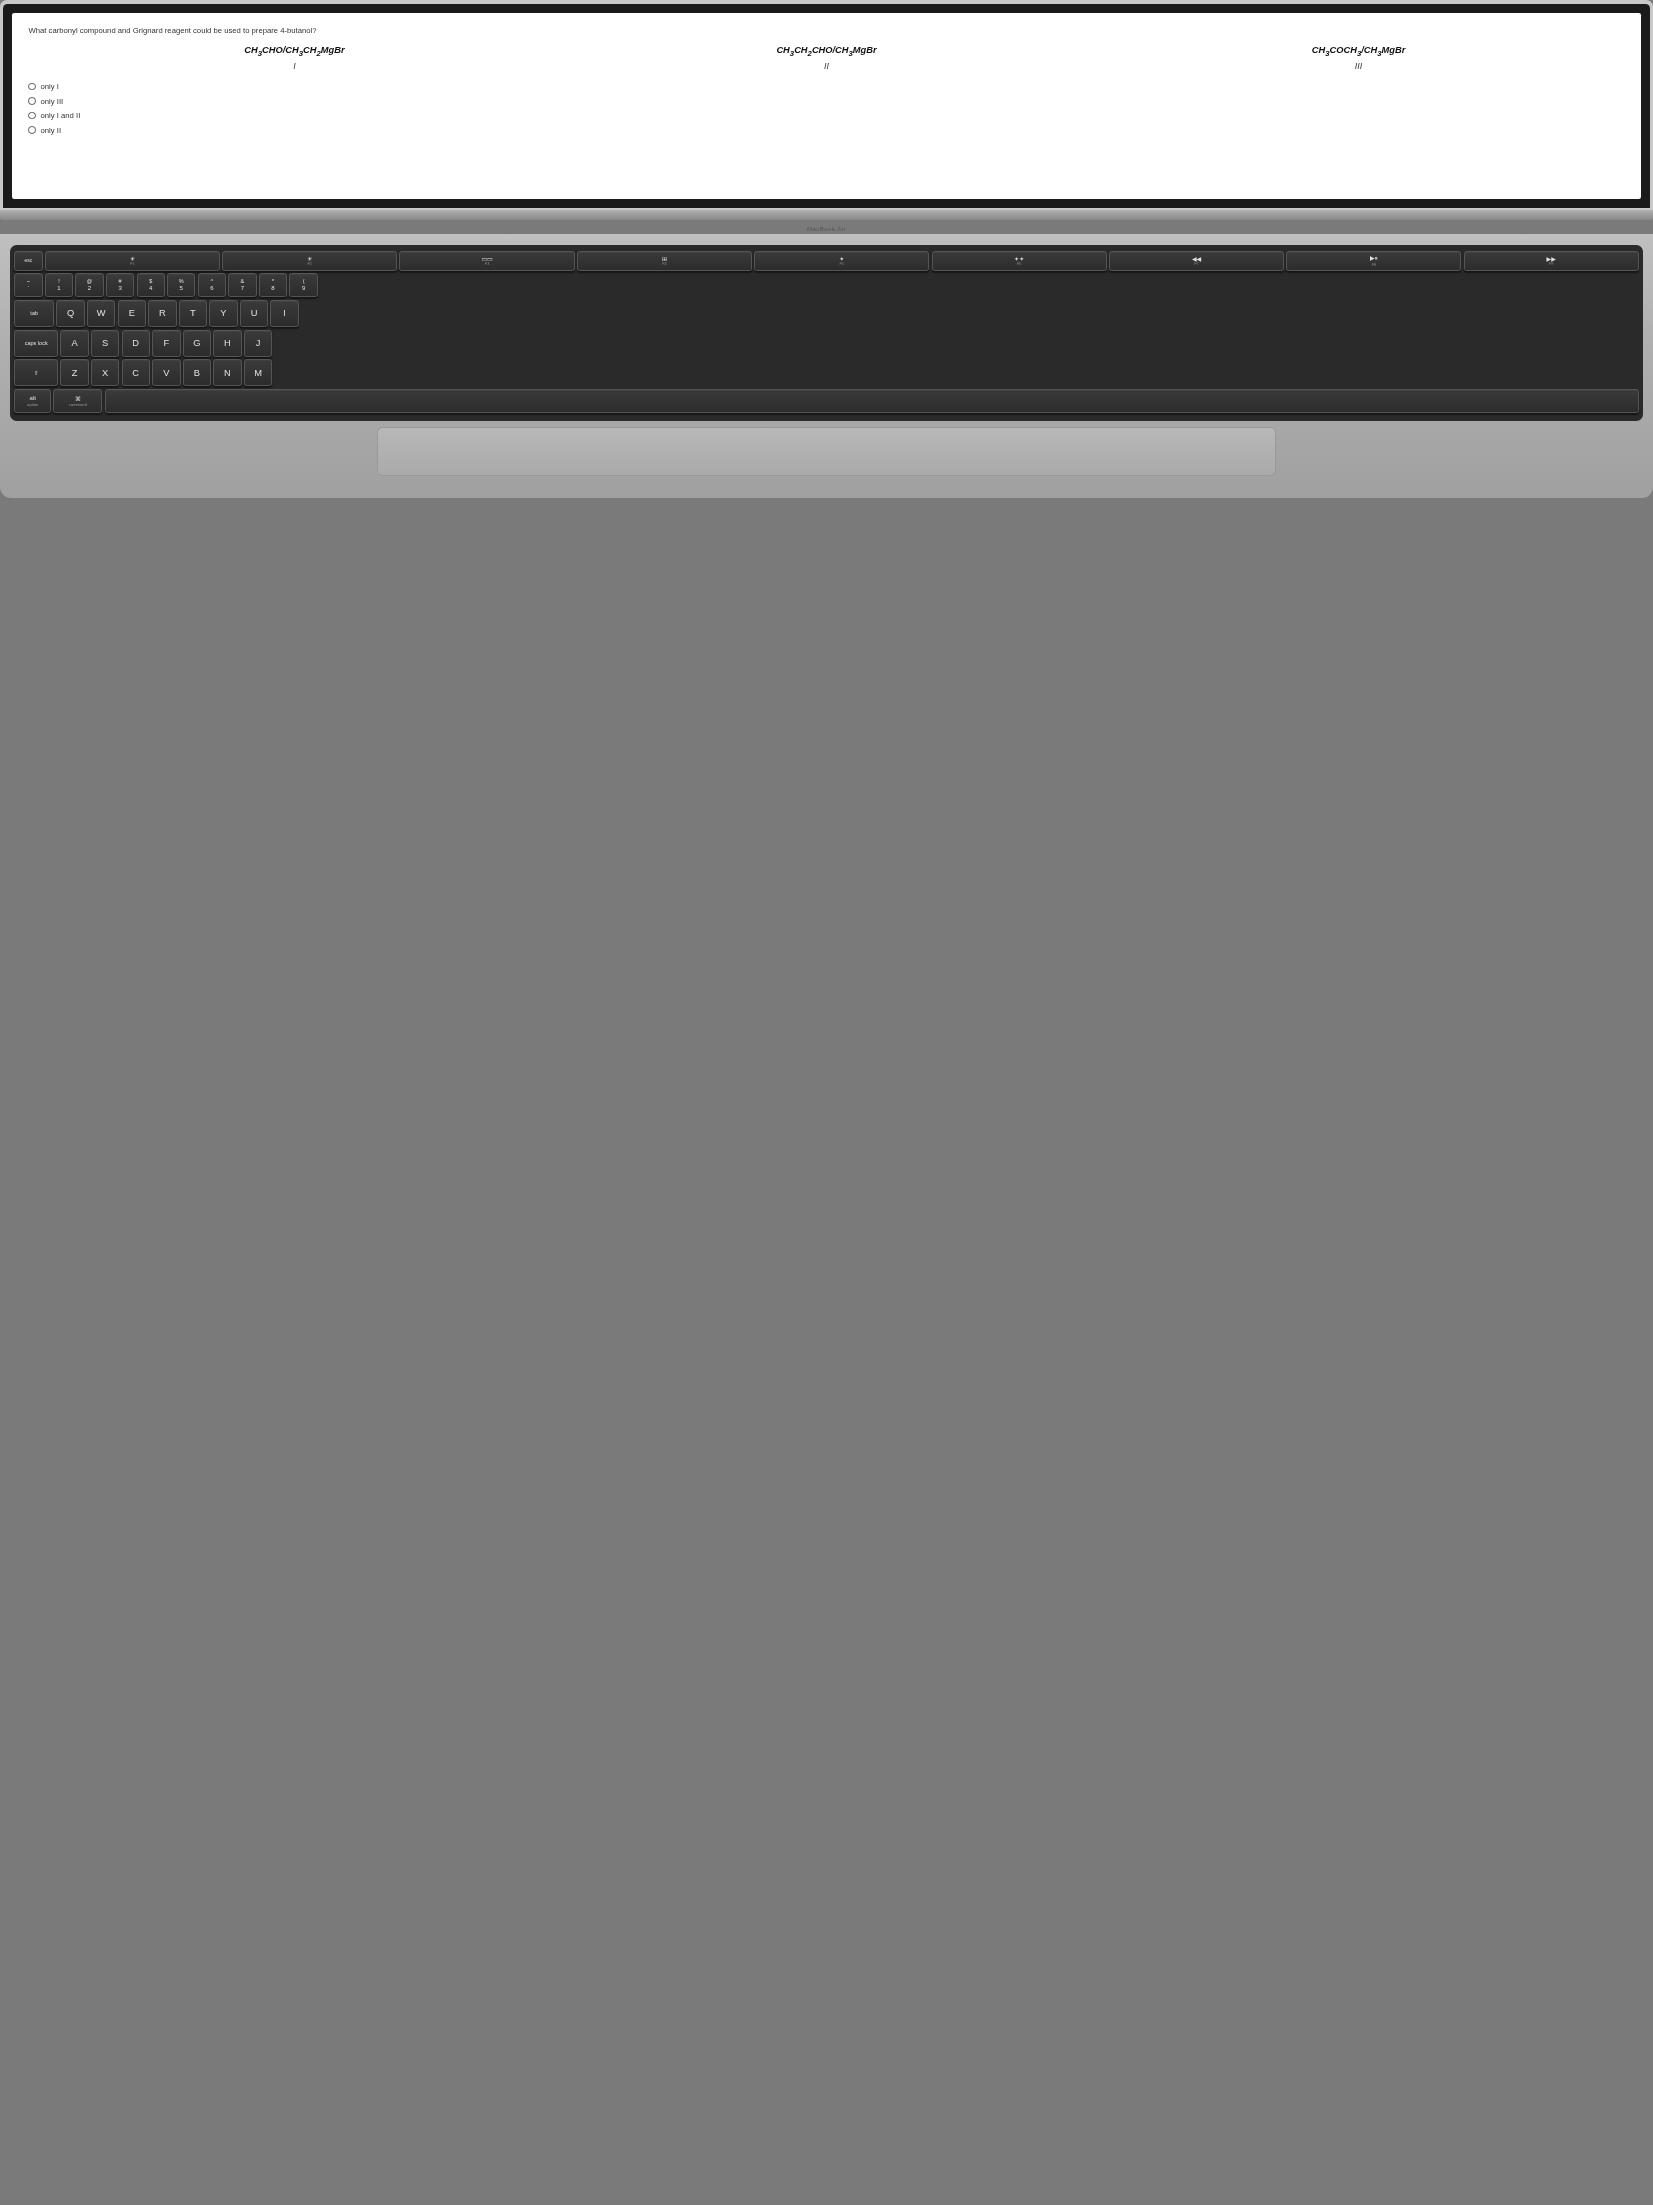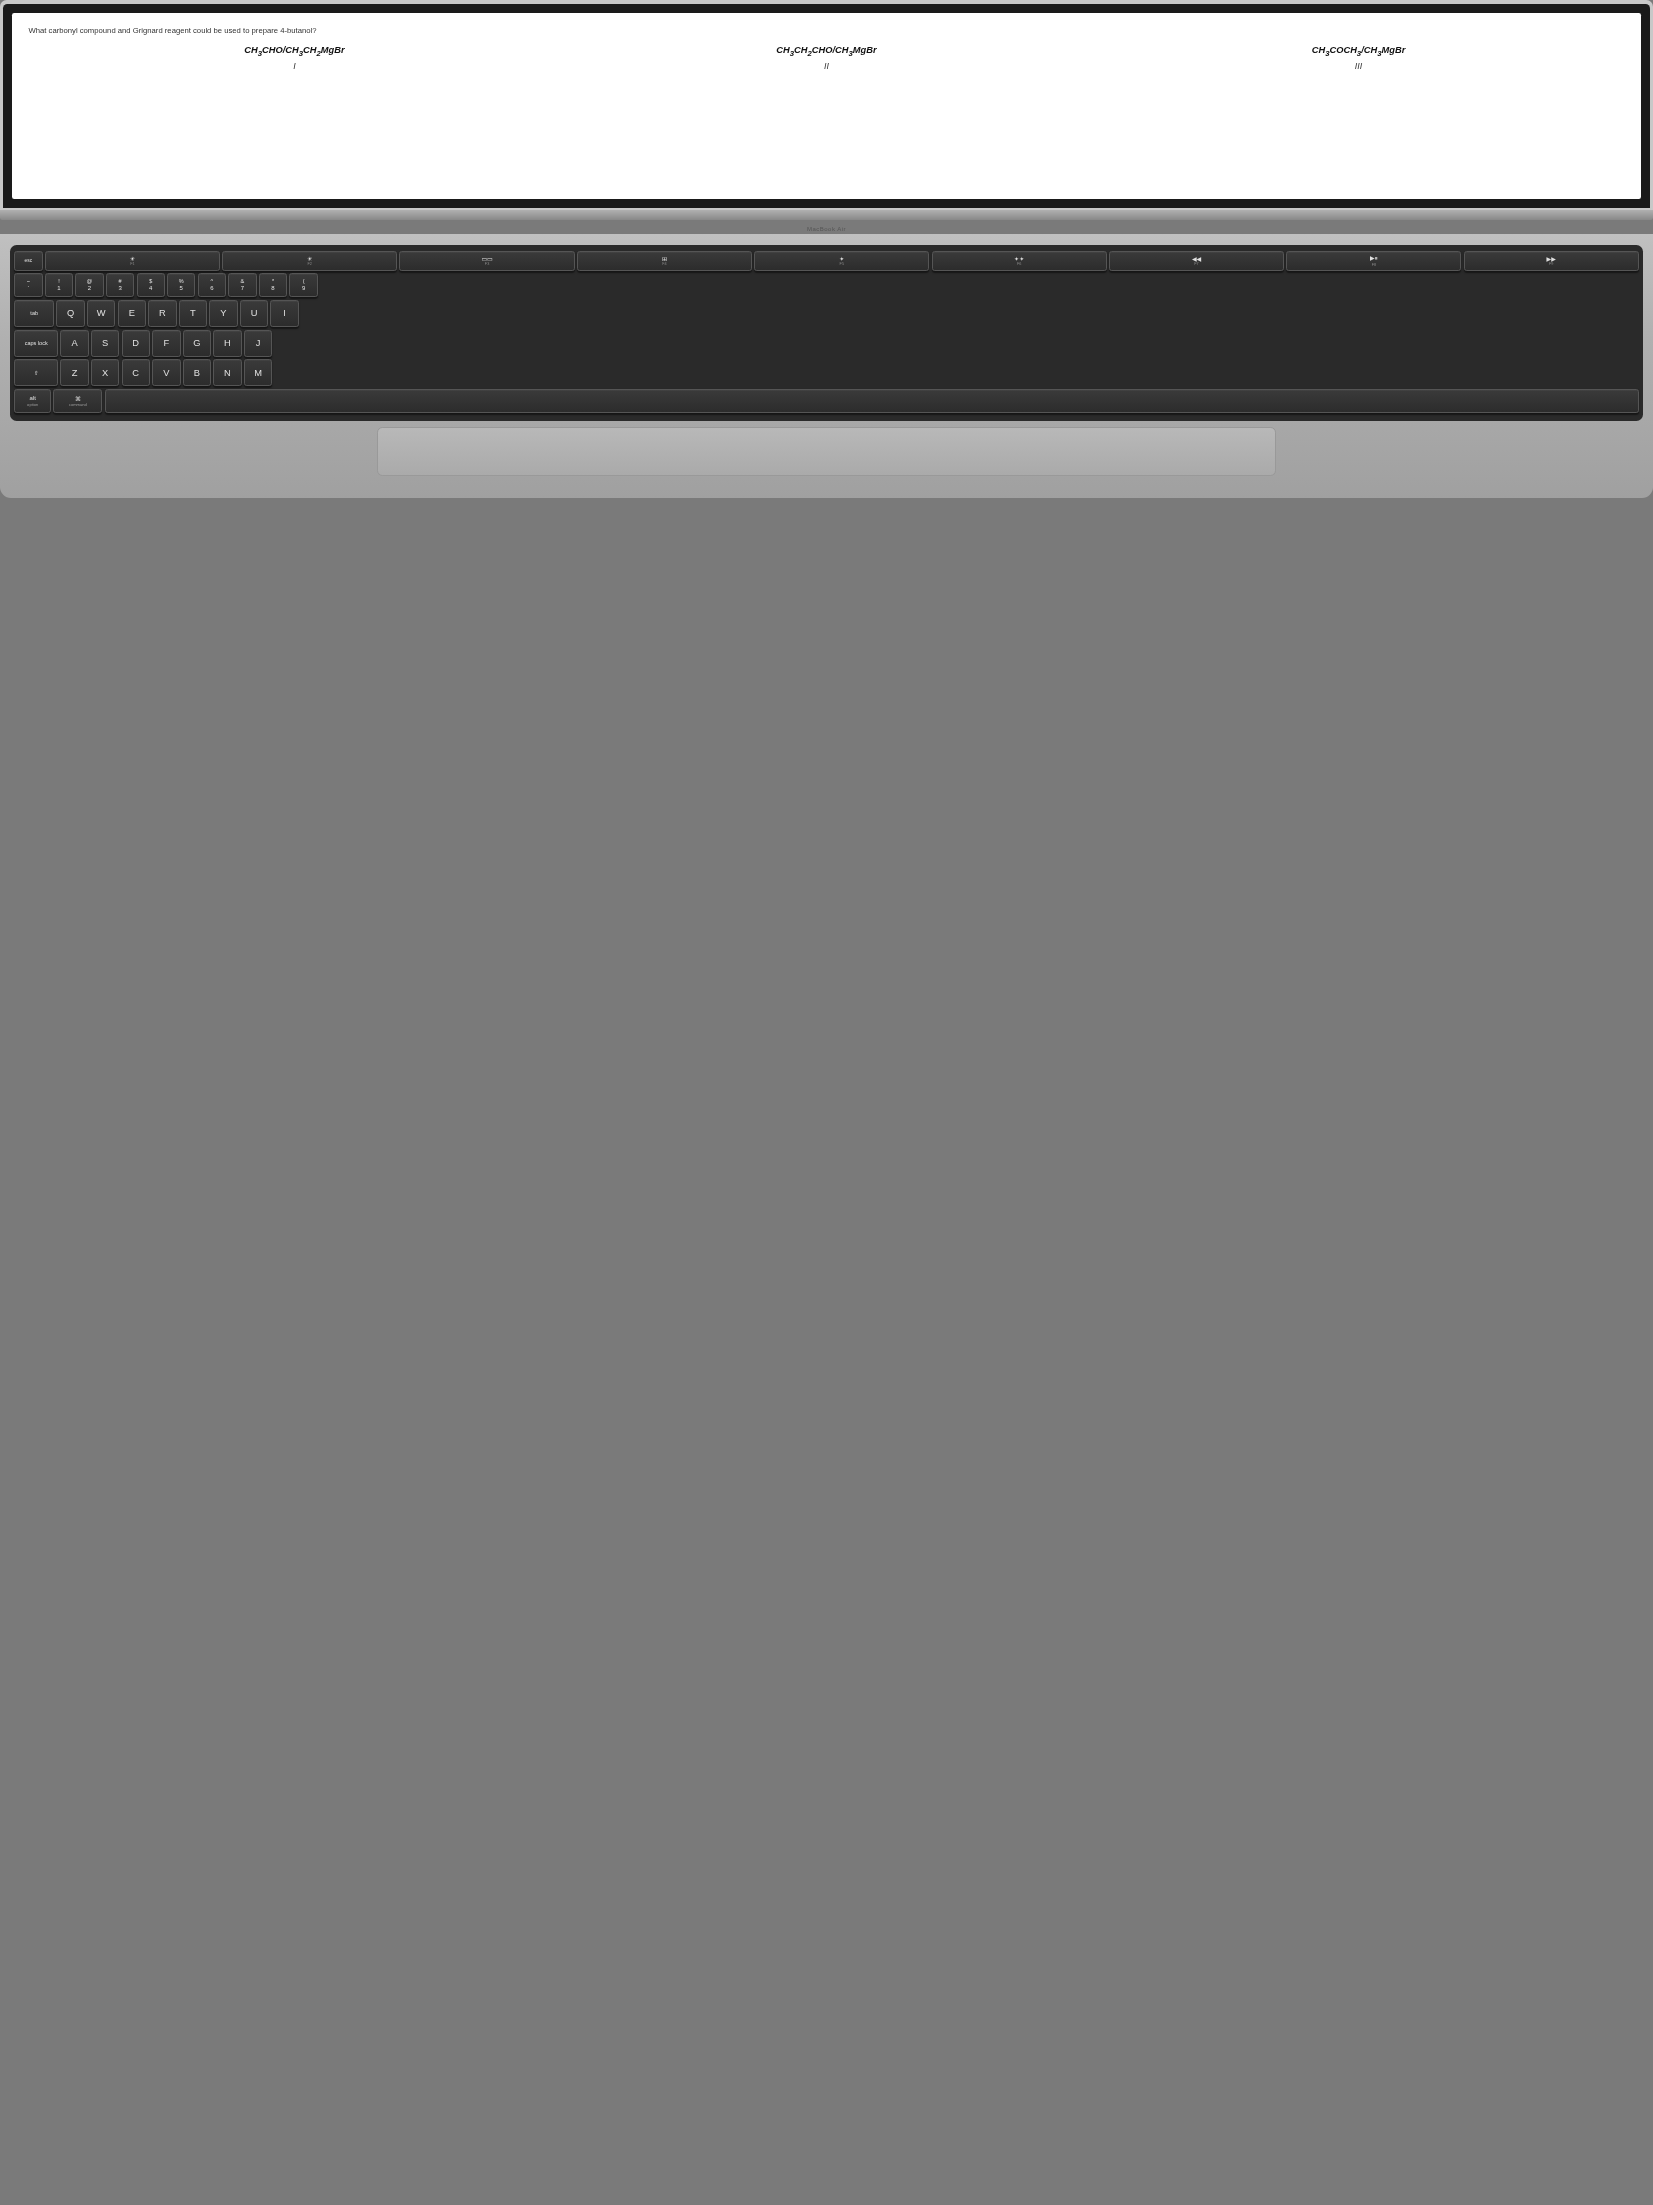--- a/index.html
+++ b/index.html
@@ -46,21 +46,21 @@
     
     .question-text {
       font-size: 7.7px;
       color: #333;
       margin-bottom: 9.8px;
     }
 
     
     .compounds-row {
       display: flex;
-      justify-content: flex-end;
+      justify-content: center;
       align-items: flex-start;
       margin-bottom: 3.3px;
     }
 
     .compound-block {
       flex: 1;
       text-align: center;
     }
 
     .compound-formula {
@@ -276,20 +276,38 @@
           <div class="compound-block">
             <div class="compound-formula">CH<sub>3</sub>CH<sub>2</sub>CHO/CH<sub>3</sub>MgBr</div>
             <div class="compound-numeral">II</div>
           </div>
           <div class="compound-block">
             <div class="compound-formula">CH<sub>3</sub>COCH<sub>3</sub>/CH<sub>3</sub>MgBr</div>
             <div class="compound-numeral">III</div>
           </div>
         </div>
 
+        <div class="options-list">
+          <div class="option-row">
+            <div class="radio-circle"></div>
+            <span>only I</span>
+          </div>
+          <div class="option-row">
+            <div class="radio-circle"></div>
+            <span>only III</span>
+          </div>
+          <div class="option-row">
+            <div class="radio-circle"></div>
+            <span>only I and II</span>
+          </div>
+          <div class="option-row">
+            <div class="radio-circle"></div>
+            <span>only II</span>
+          </div>
+        </div>
 
       </div>
     </div>
   </div>
 
   <div class="hinge-bar"></div>
 
   <div class="macbook-label-row">
     <span class="macbook-label">MacBook Air</span>
   </div>

